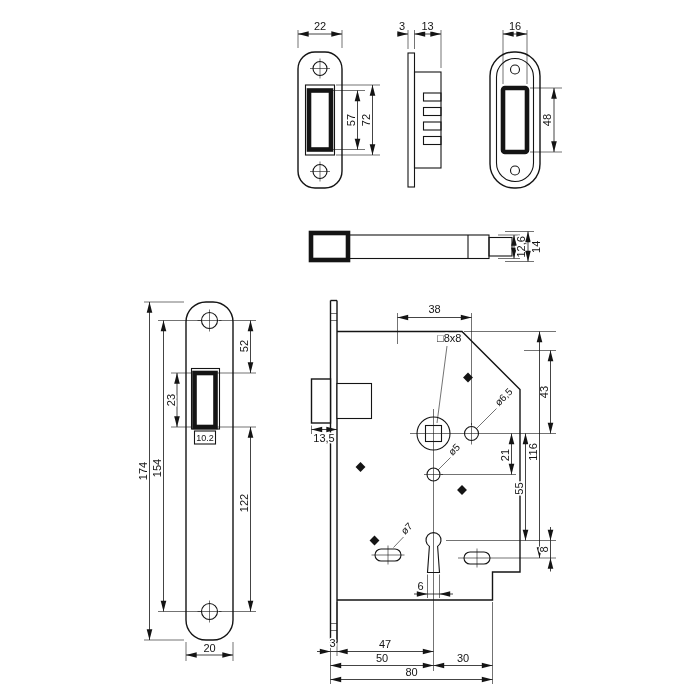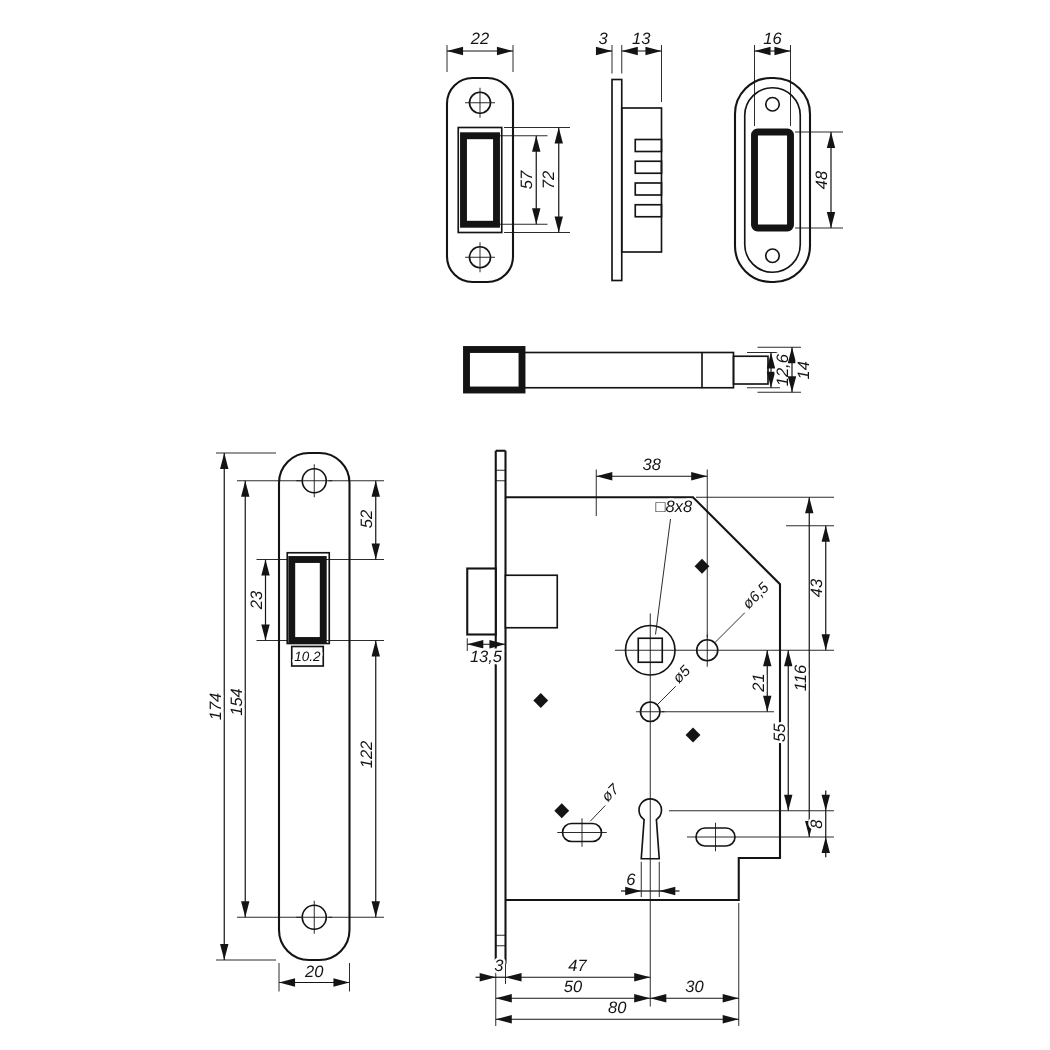--- a/index.html
+++ b/index.html
@@ -1,16 +1,16 @@
 <!DOCTYPE html>
 <html><head>
 <meta charset="utf-8">
 <style>
   html,body{margin:0;padding:0;background:#fff;}
-  .stage{width:700px;height:700px;background:#fff;overflow:hidden;font-style:italic;}
+  .stage{width:700px;height:700px;background:#fff;overflow:hidden;}
   svg{display:block;}
   .ol  {fill:none;stroke:#141414;stroke-width:1.4;}
   .olf {fill:#fff;stroke:#141414;stroke-width:1.4;}
   .ol1 {fill:#fff;stroke:#141414;stroke-width:1.1;}
   .ol1n{fill:none;stroke:#141414;stroke-width:1.1;}
   .thick{fill:#fff;stroke:#141414;stroke-width:4.6;}
   .thin{fill:none;stroke:#141414;stroke-width:0.6;}
   .dim {fill:none;stroke:#141414;stroke-width:0.8;}
   .blk {fill:#141414;stroke:none;}
   text.lbl{font-family:"Liberation Sans","DejaVu Sans",sans-serif;font-size:11px;fill:#141414;

